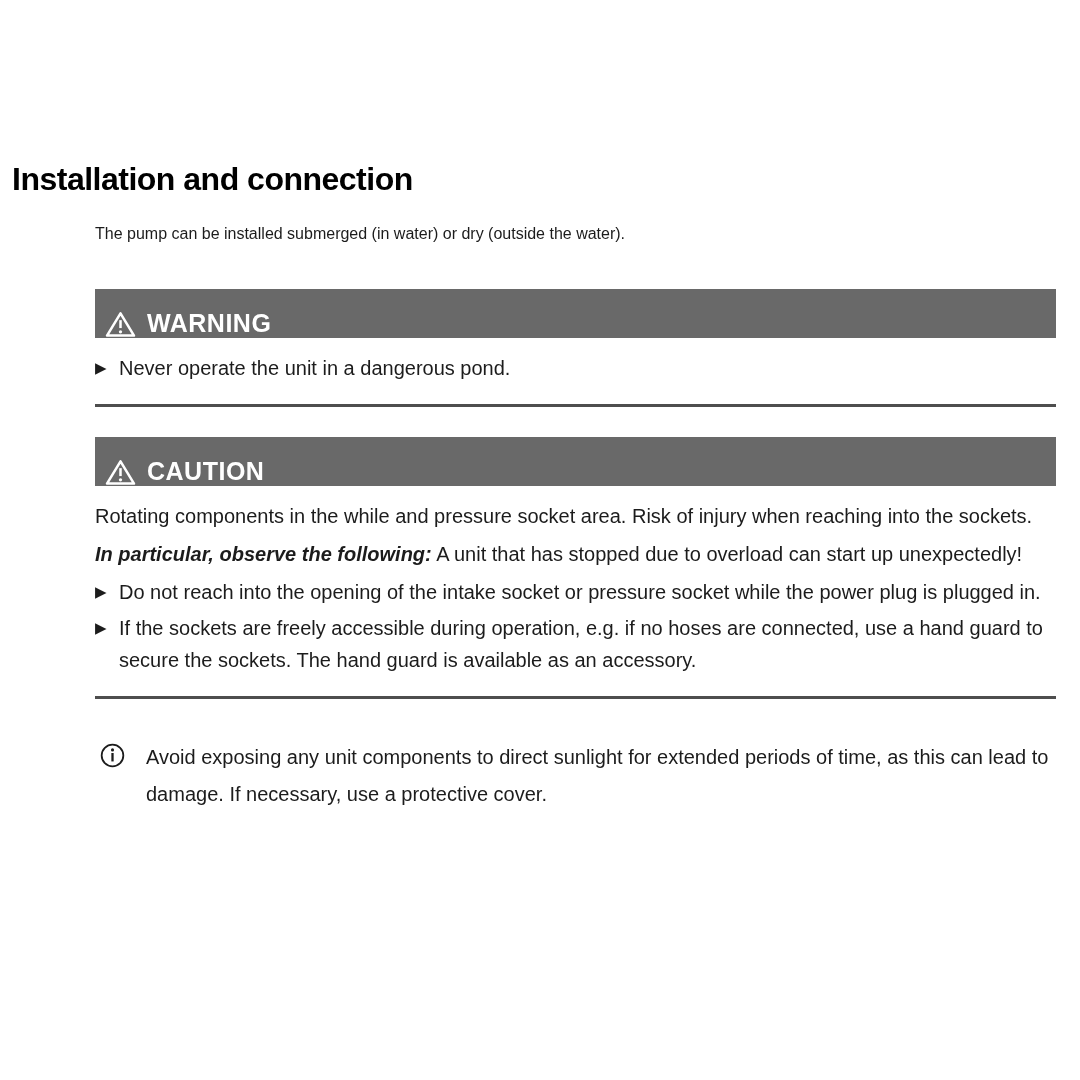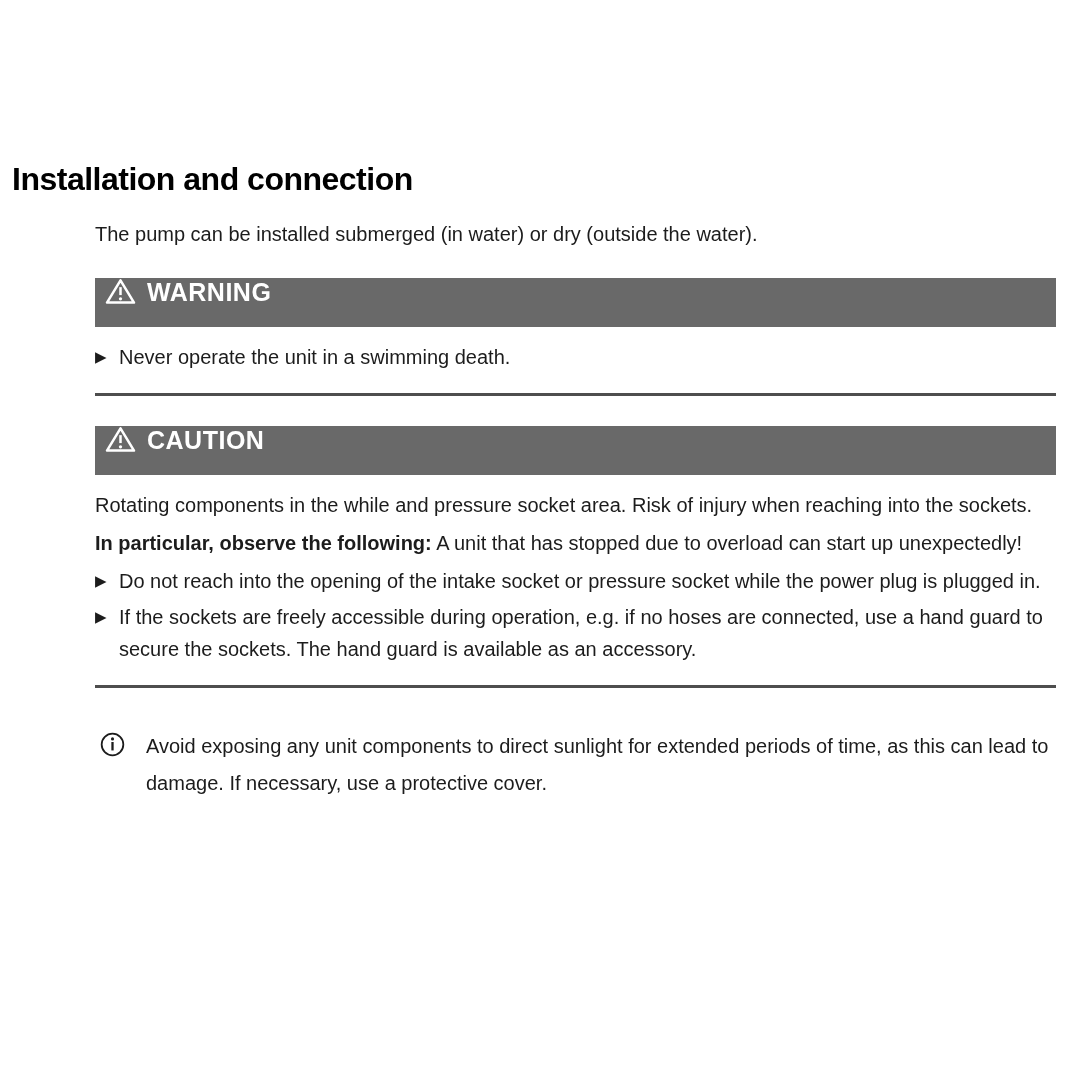--- a/index.html
+++ b/index.html
@@ -24,33 +24,33 @@
     font-weight: bold;
     letter-spacing: -0.5px;
     color: #000000;
     line-height: 38px;
   }
   .content {
     margin-left: 83px;
     width: 973px;
   }
   .intro {
-    font-size: 20px;
+    font-size: 16px;
     line-height: 32px;
-    margin: 0 0 28px 0;
+    margin: 0 0 39px 0;
   }
   .alert {
     margin-bottom: 30px;
   }
   .alert-banner {
     background: #696969;
     color: #ffffff;
     height: 49px;
     display: flex;
-    align-items: flex-start;
+    align-items: flex-end;
     padding-left: 10px;
     box-sizing: border-box;
   }
   .alert-banner .tri-icon {
     display: flex;
     align-items: center;
     margin-right: 11px;
   }
   .alert-banner .alert-label {
     font-size: 25px;
@@ -61,20 +61,21 @@
     padding: 14px 0 10px 0;
     border-bottom: 3px solid #4e4e4e;
     font-size: 20px;
     line-height: 32px;
   }
   .alert-body p {
     margin: 0 0 6px 0;
   }
   .alert-body p.emphasis-para b {
     font-weight: bold;
+    font-style: italic;
   }
   ul.action-list {
     list-style: none;
     margin: 0 0 10px 0;
     padding: 0;
   }
   ul.action-list li {
     position: relative;
     padding-left: 24px;
     margin: 0 0 4px 0;
@@ -124,21 +125,21 @@
             <rect x="14.7" y="9.5" width="2.6" height="8.2" fill="#ffffff"></rect>
             <circle cx="16" cy="21.6" r="1.7" fill="#ffffff"></circle>
           </svg>
         </span>
         <span class="alert-label">WARNING</span>
       </div>
       <div class="alert-body">
         <ul class="action-list">
           <li>
             <span class="bullet">▶</span>
-            <span>Never operate the unit in a swimming death.</span>
+            <span>Never operate the unit in a dangerous pond.</span>
           </li>
         </ul>
       </div>
     </section>
 
     <section class="alert">
       <div class="alert-banner">
         <span class="tri-icon">
           <svg width="31" height="27" viewBox="0 0 32 28" aria-hidden="true">
             <path d="M16 2.5 L30 25.5 L2 25.5 Z" fill="none" stroke="#ffffff" stroke-width="2.6" stroke-linejoin="round"></path>

